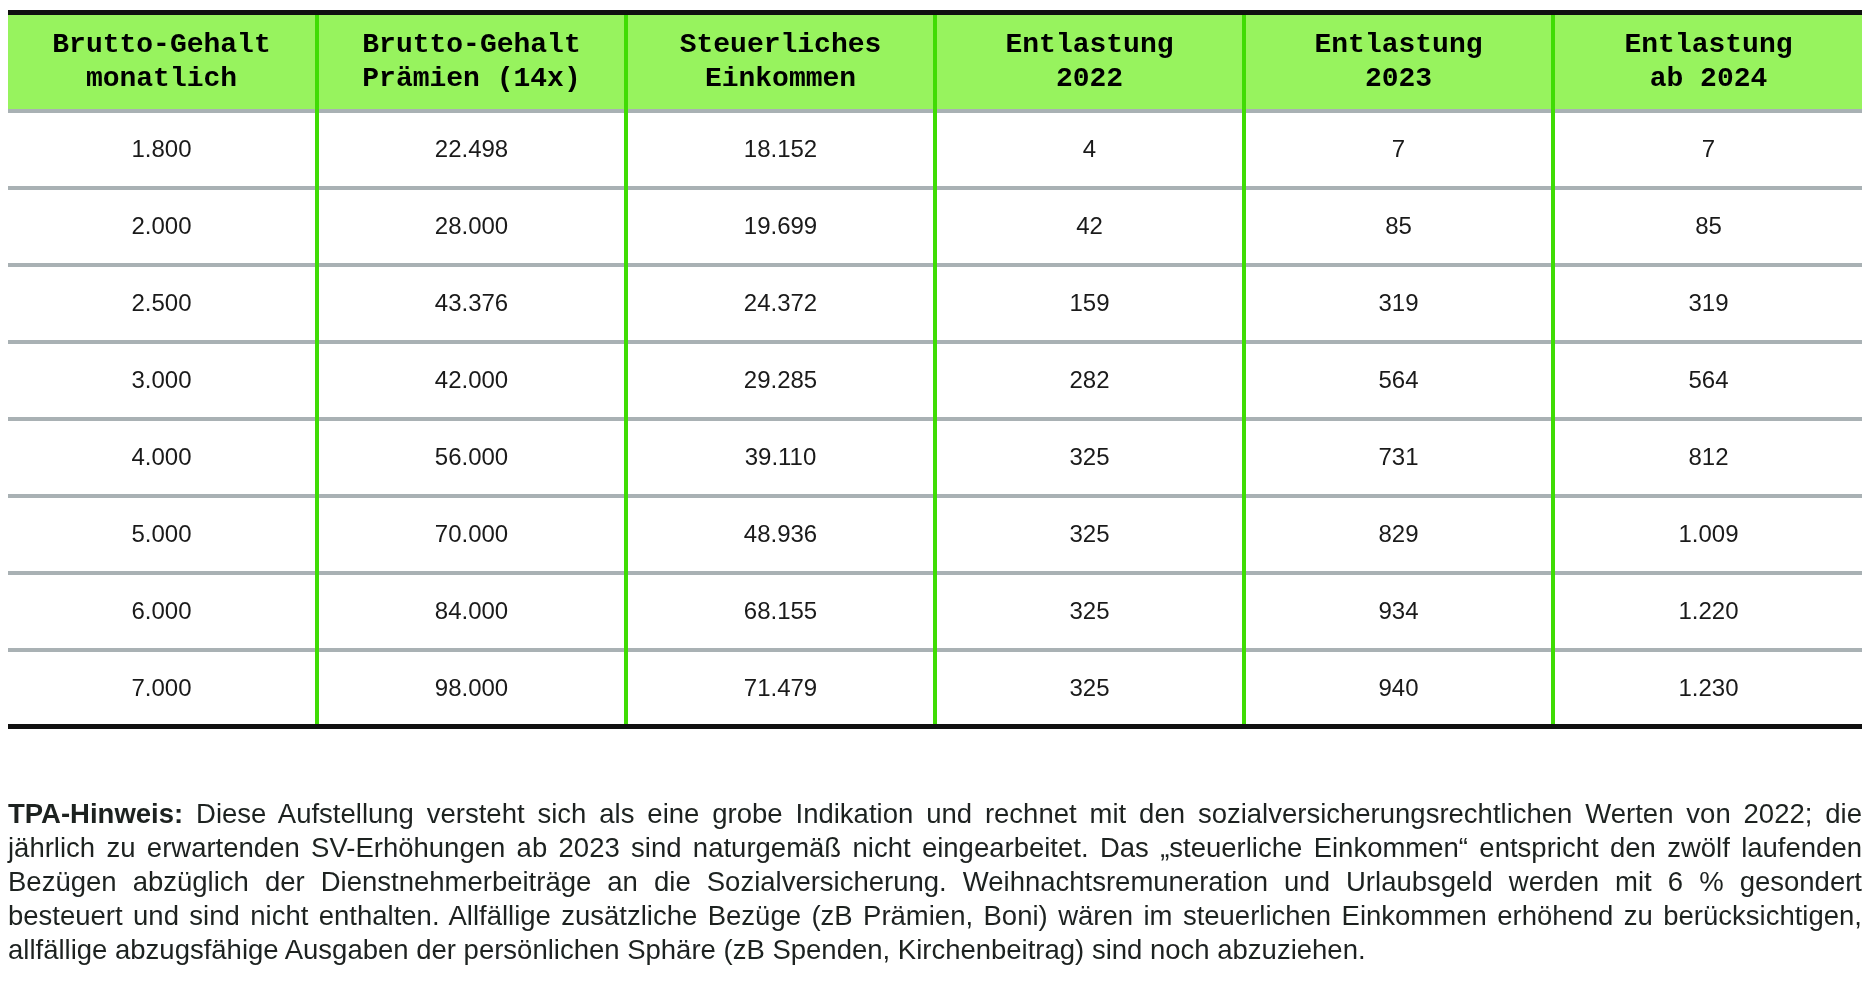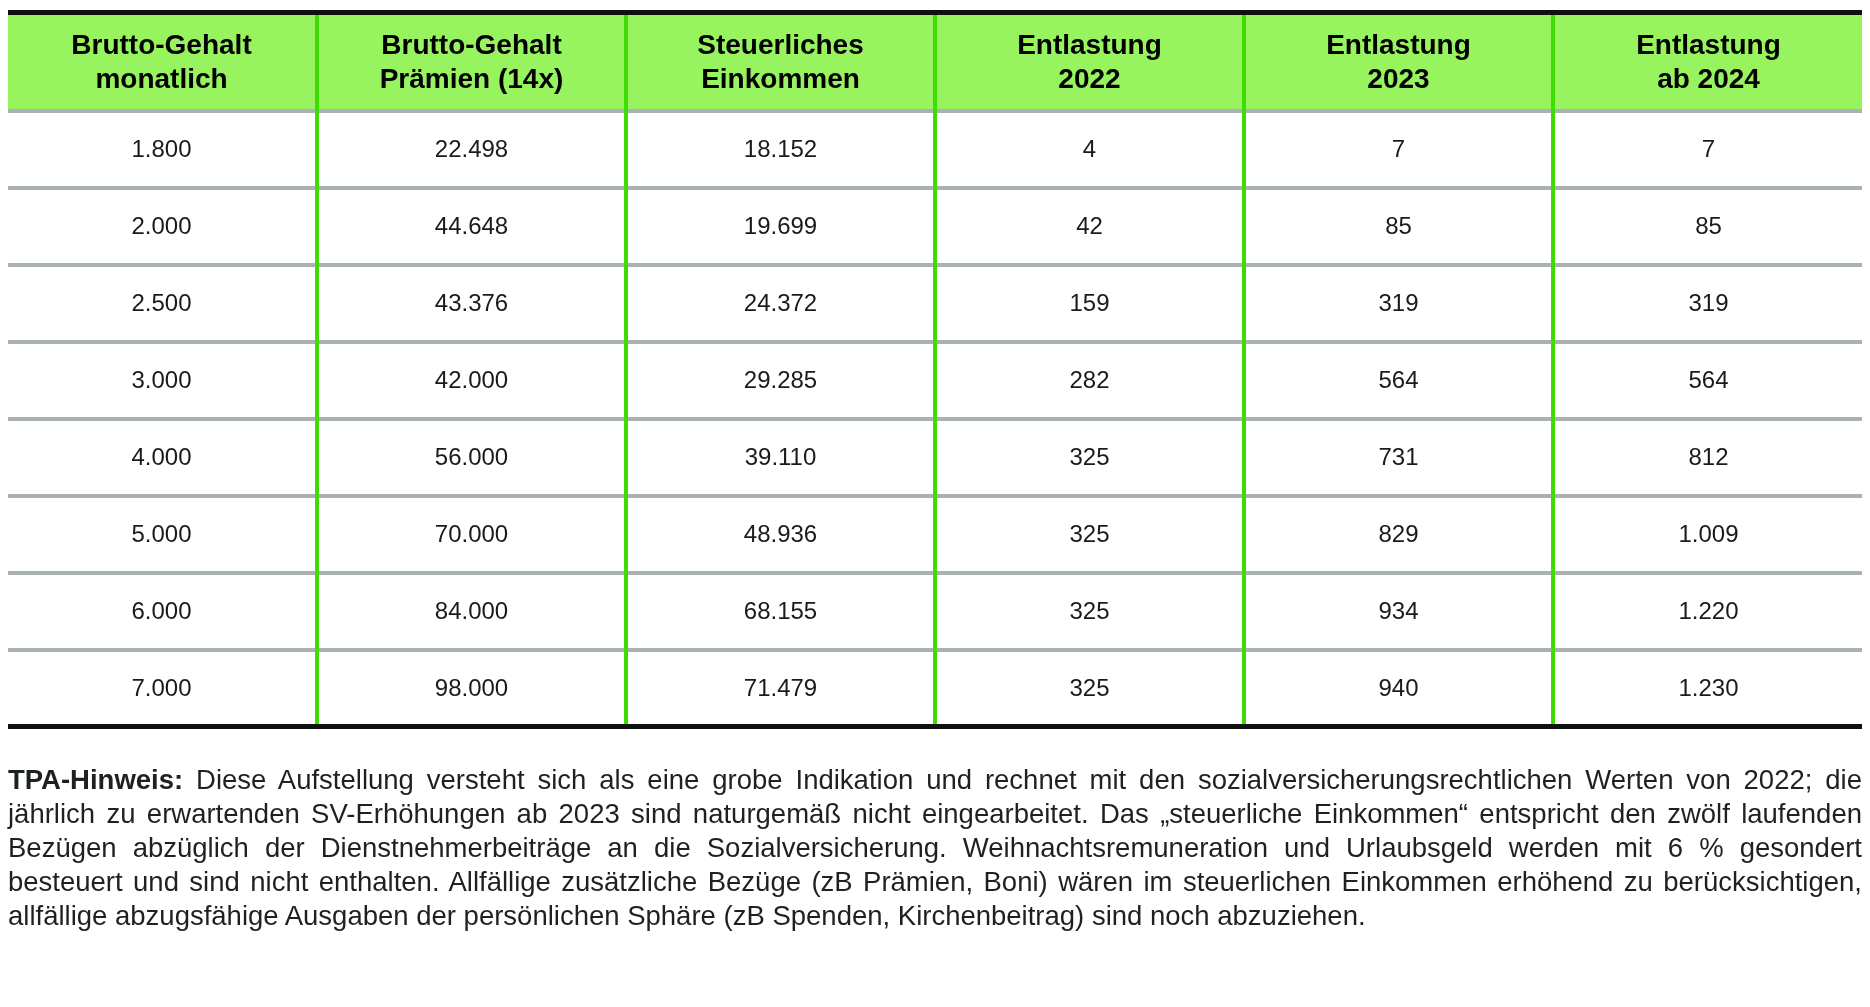--- a/index.html
+++ b/index.html
@@ -32,35 +32,36 @@
     background:var(--header_bg);
     border-left:4px solid var(--column_divider);
     height:98px;
     font-weight:bold;
     font-size:28px;
     line-height:1.22;
     text-align:center;
     vertical-align:middle;
     color:#000;
     padding:0;
+    font-family:Liberation Mono, monospace;
   }
   .relief-table th:first-child{border-left:none;}
   .relief-table td{
     border-left:4px solid var(--column_divider);
     border-top:4px solid var(--row_divider);
     height:77px;
     text-align:center;
     vertical-align:middle;
     font-size:24px;
     padding:0;
   }
   .relief-table td:first-child{border-left:none;}
   .header-line{display:block;}
   .footnote{
-    margin-top:34px;
+    margin-top:68px;
     font-size:27.5px;
     line-height:34px;
     text-align:justify;
     color:#1d2220;
   }
   .note-label{font-weight:bold;}
 </style>
 </head>
 <body>
 
@@ -99,21 +100,21 @@
         <tr>
           <td>1.800</td>
           <td>22.498</td>
           <td>18.152</td>
           <td>4</td>
           <td>7</td>
           <td>7</td>
         </tr>
         <tr>
           <td>2.000</td>
-          <td>44.648</td>
+          <td>28.000</td>
           <td>19.699</td>
           <td>42</td>
           <td>85</td>
           <td>85</td>
         </tr>
         <tr>
           <td>2.500</td>
           <td>43.376</td>
           <td>24.372</td>
           <td>159</td>

